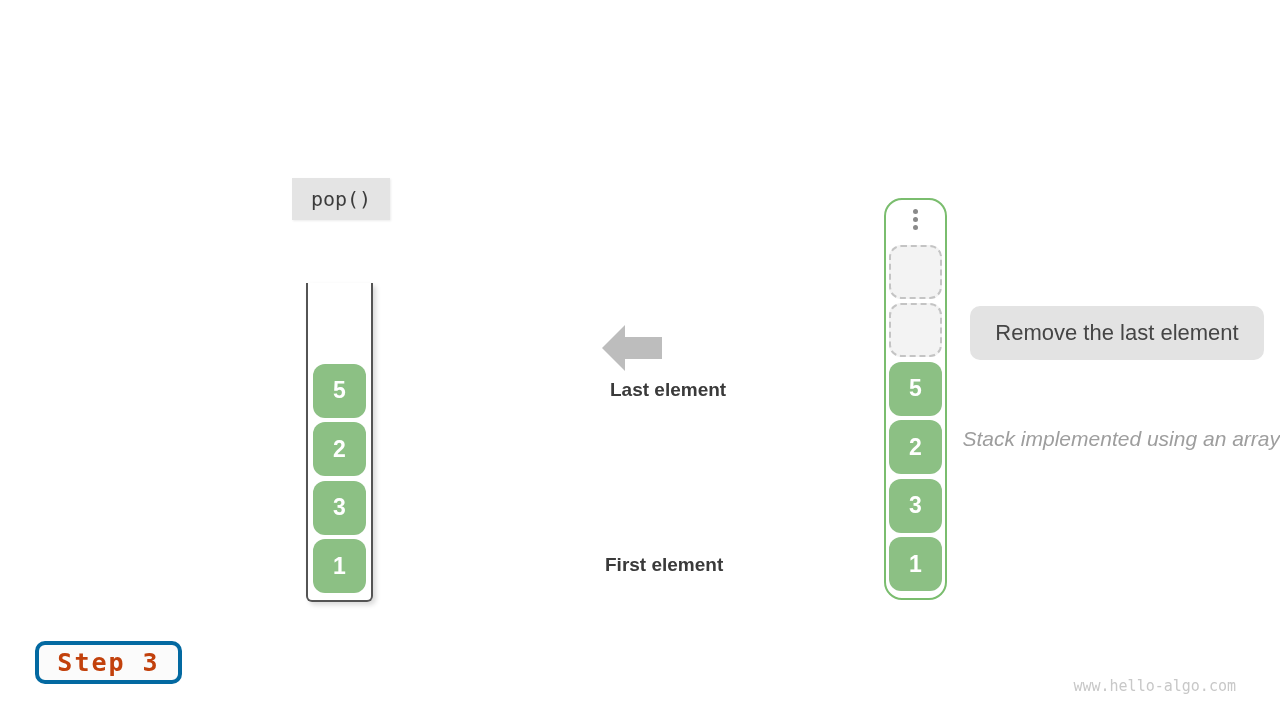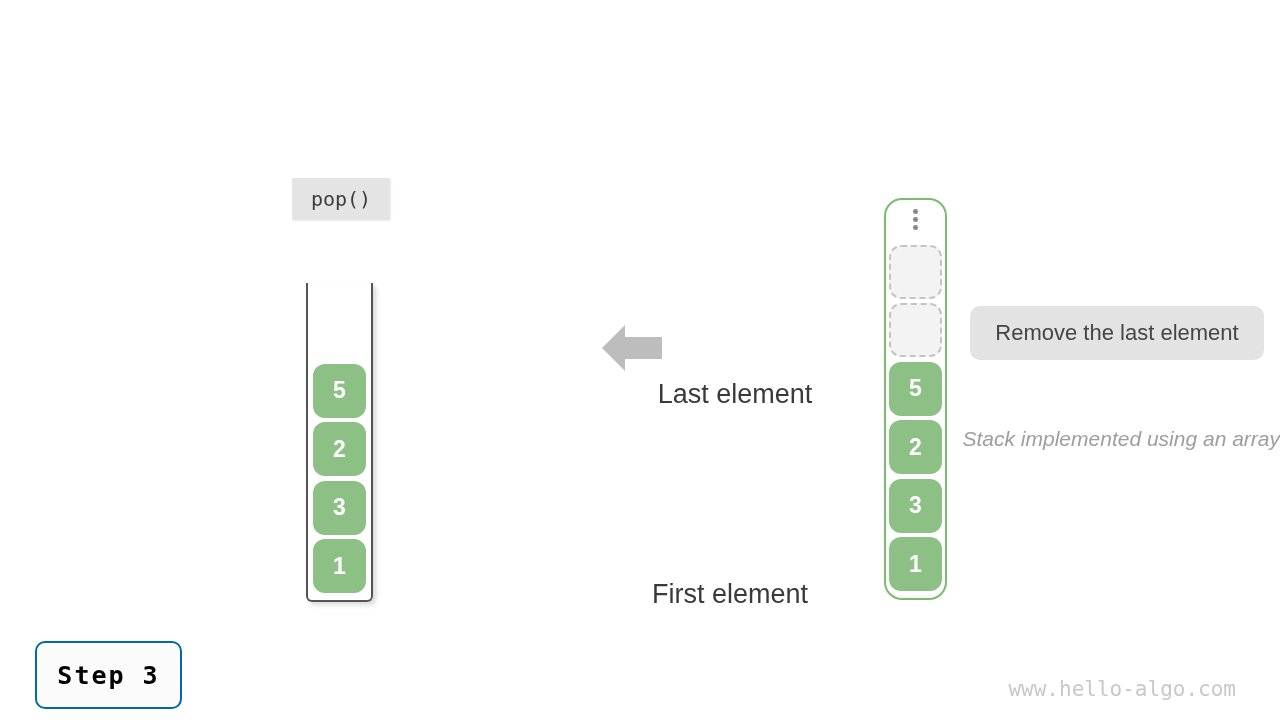--- a/index.html
+++ b/index.html
@@ -71,27 +71,27 @@
     text-align: right;
     font-size: 21px;
     color: #9e9e9e;
     font-style: italic;
   }
 
   
   .side-label {
     position: absolute;
     width: 250px;
-    text-align: center;
-    font-size: 27px;
-    font-weight: normal;
+    text-align: left;
+    font-size: 19px;
+    font-weight: bold;
     color: #3a3a3a;
   }
   #last-element-label  { left: 610px; top: 379px; }
-  #first-element-label { left: 605px; top: 554px; margin-top: 25px; }
+  #first-element-label { left: 605px; top: 554px; }
 
   
   #array-container {
     position: absolute;
     left: 884px; top: 198px;
     width: 63px; height: 402px;
     border: 2px solid #7abd6e;
     border-radius: 18px;
     display: flex;
     flex-direction: column;
@@ -130,38 +130,38 @@
     border-radius: 10px;
     display: flex; align-items: center; justify-content: center;
     font-size: 22px;
     color: #454545;
   }
 
   
   #step-badge {
     position: absolute;
     left: 35px; top: 641px;
-    width: 147px; height: 68px;
+    width: 147px; height: 43px;
     background: #fbfbfb;
-    border: 2px solid #0369a1;
+    border: 4px solid #0369a1;
     border-radius: 10px;
     display: flex; align-items: center; justify-content: center;
     font-family: "DejaVu Sans Mono", monospace;
     font-size: 25px;
     font-weight: bold;
     letter-spacing: 2px;
-    color: #000000;
+    color: #c2410c;
   }
 
   
   #watermark {
     position: absolute;
     right: 44px; top: 677px;
     font-family: "DejaVu Sans Mono", monospace;
-    font-size: 21px;
+    font-size: 15px;
     color: #c8c8c8;
   }
 </style>
 </head>
 <body>
 
 <div id="canvas">
 
   <div id="pop-label">pop()</div>
 

